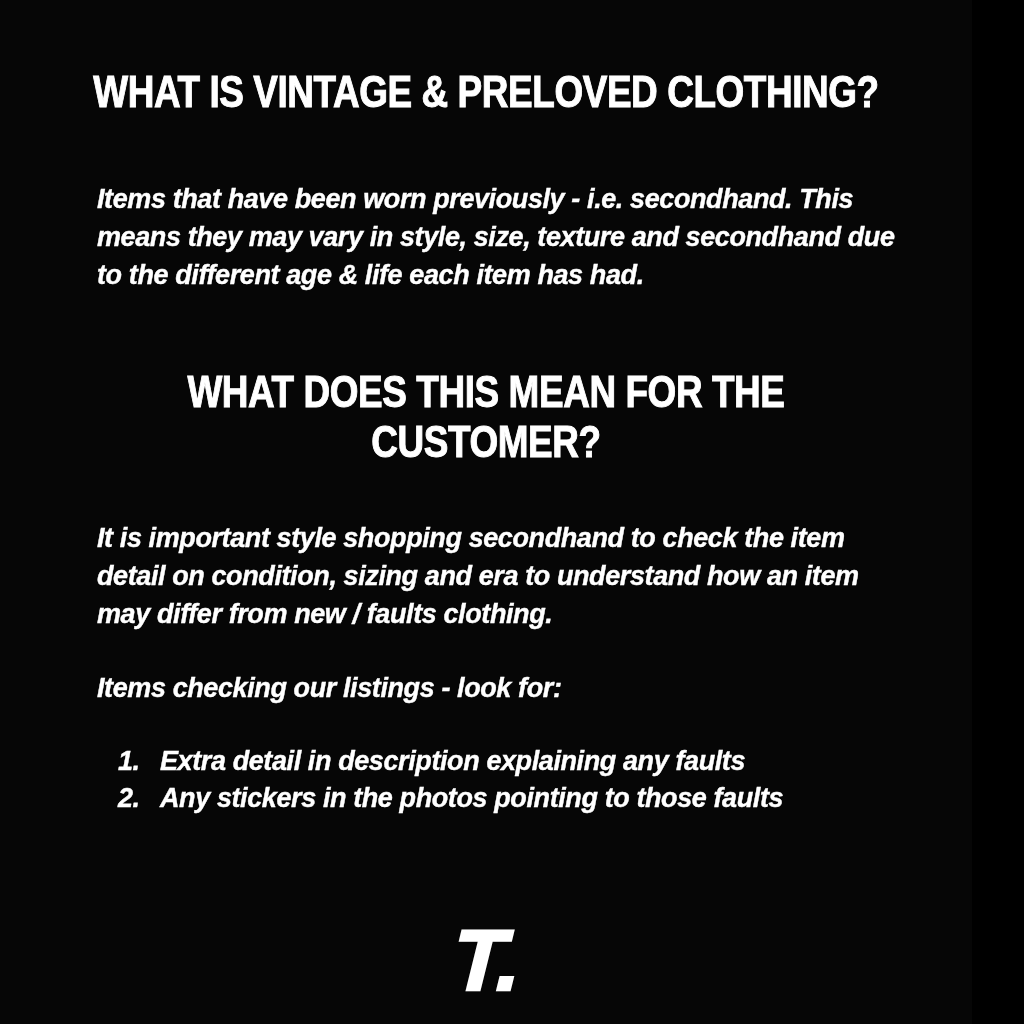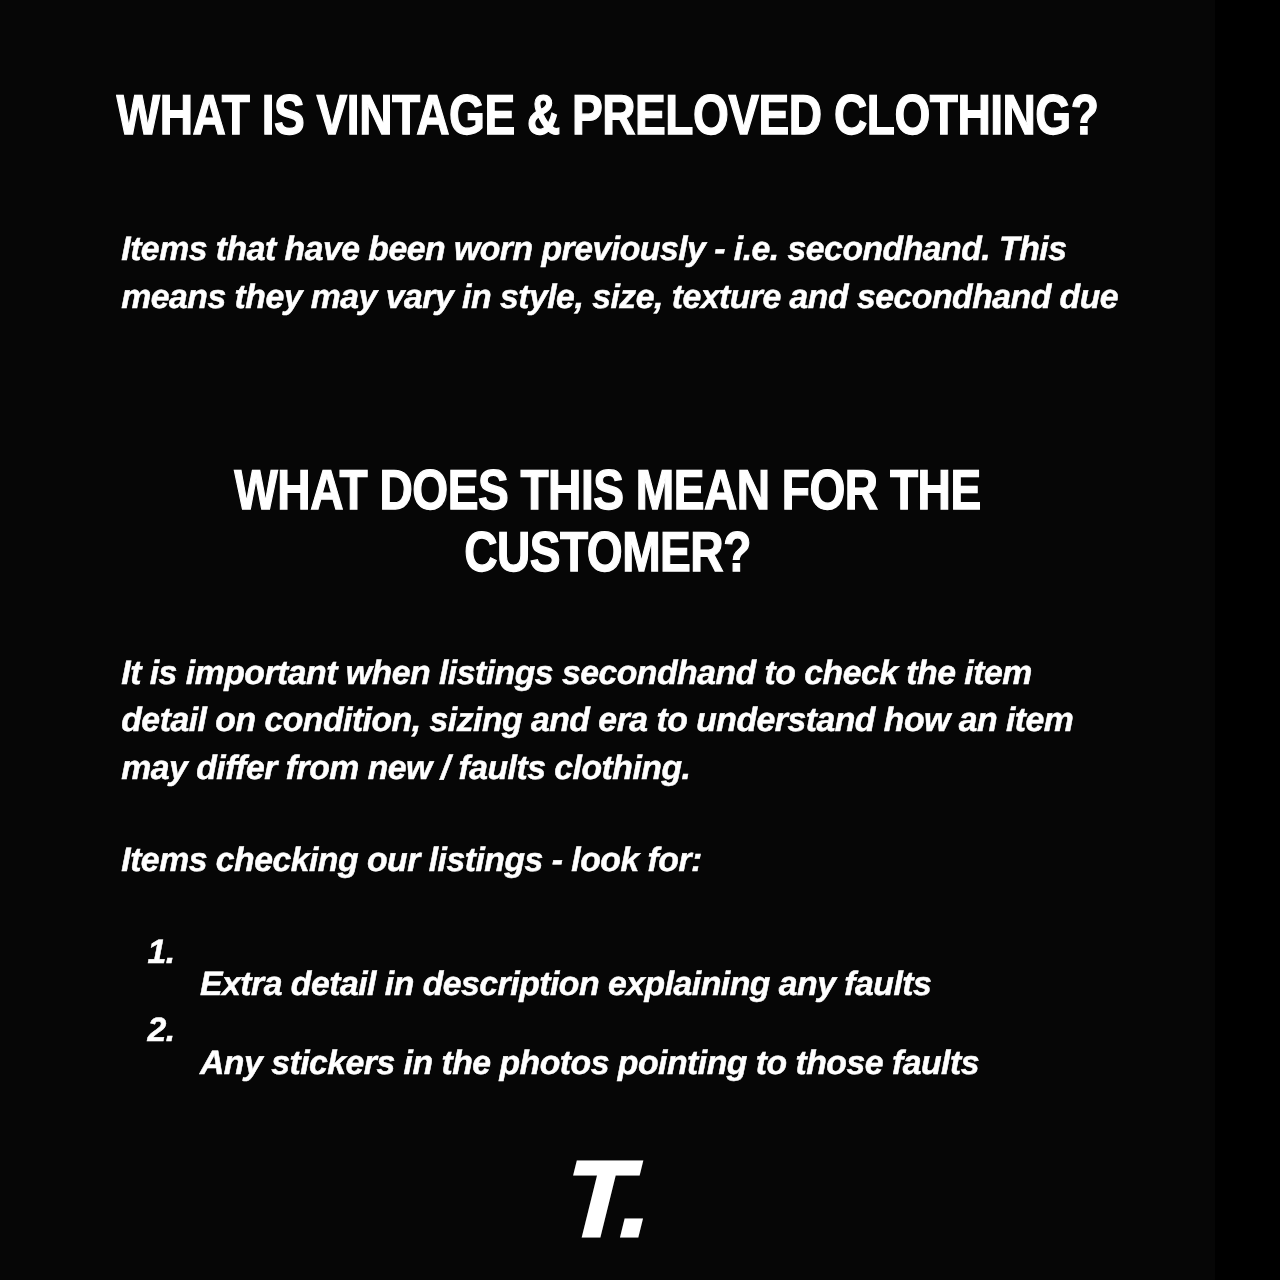--- a/index.html
+++ b/index.html
@@ -61,21 +61,21 @@
     line-height: 37px;
     letter-spacing: -0.4px;
     -webkit-text-stroke: 0.4px #ffffff;
     white-space: nowrap;
   }
   .checklist-item { display: flex; }
   .item-number {
     width: 28px;
     flex: 0 0 28px;
   }
-  .item-text { margin-left: 14px; margin-top: 26px; }
+  .item-text { margin-left: 14px; }
 
   
   .logo-wrap {
     position: absolute;
     left: 0;
     right: 0;
     top: 917px;
     text-align: center;
   }
   .logo-text {
@@ -92,29 +92,30 @@
 </head>
 <body>
 
 <div class="canvas">
 
   <div class="heading main-title">WHAT IS VINTAGE &amp; PRELOVED CLOTHING?</div>
 
   <div class="body-block intro-paragraph">
     <div class="pline">Items that have been worn previously - i.e. secondhand. This</div>
     <div class="pline">means they may vary in style, size, texture and secondhand due</div>
+    <div class="pline">to the different age &amp; life each item has had.</div>
   </div>
 
   <div class="heading section-heading">
     <div class="hline">WHAT DOES THIS MEAN FOR THE</div>
     <div class="hline">CUSTOMER?</div>
   </div>
 
   <div class="body-block section-paragraph">
-    <div class="pline">It is important when listings secondhand to check the item</div>
+    <div class="pline">It is important style shopping secondhand to check the item</div>
     <div class="pline">detail on condition, sizing and era to understand how an item</div>
     <div class="pline">may differ from new / faults clothing.</div>
   </div>
 
   <div class="body-block checklist-lead-in">Items checking our listings - look for:</div>
 
   <div class="checklist">
     <div class="checklist-item">
       <span class="item-number">1.</span>
       <span class="item-text">Extra detail in description explaining any faults</span>

